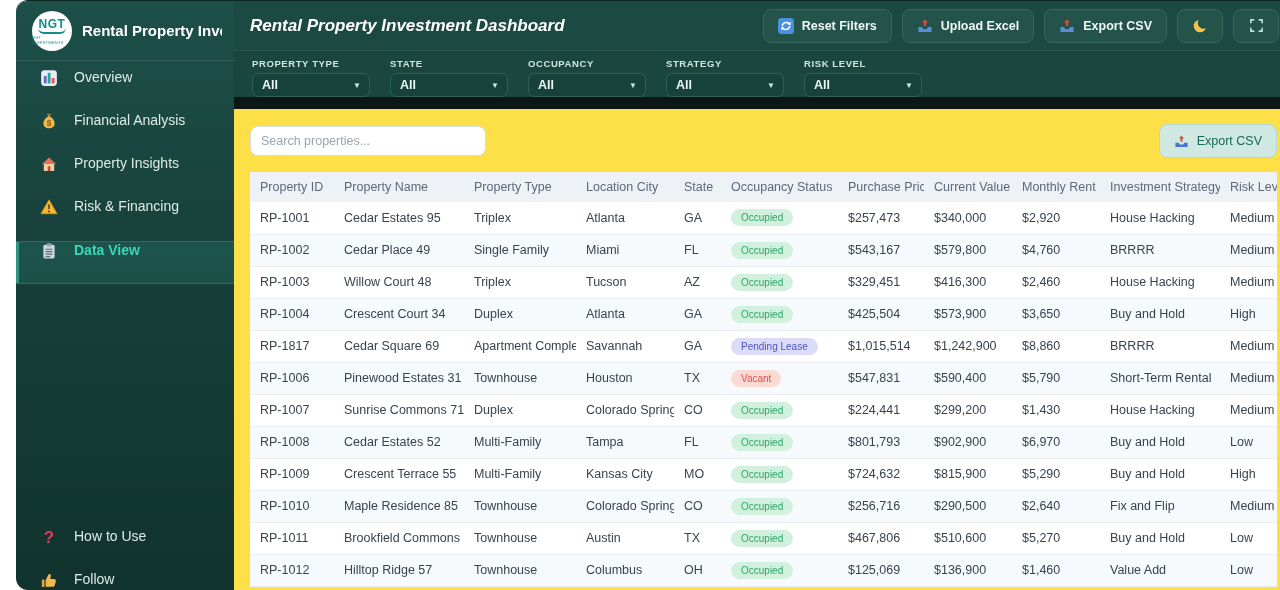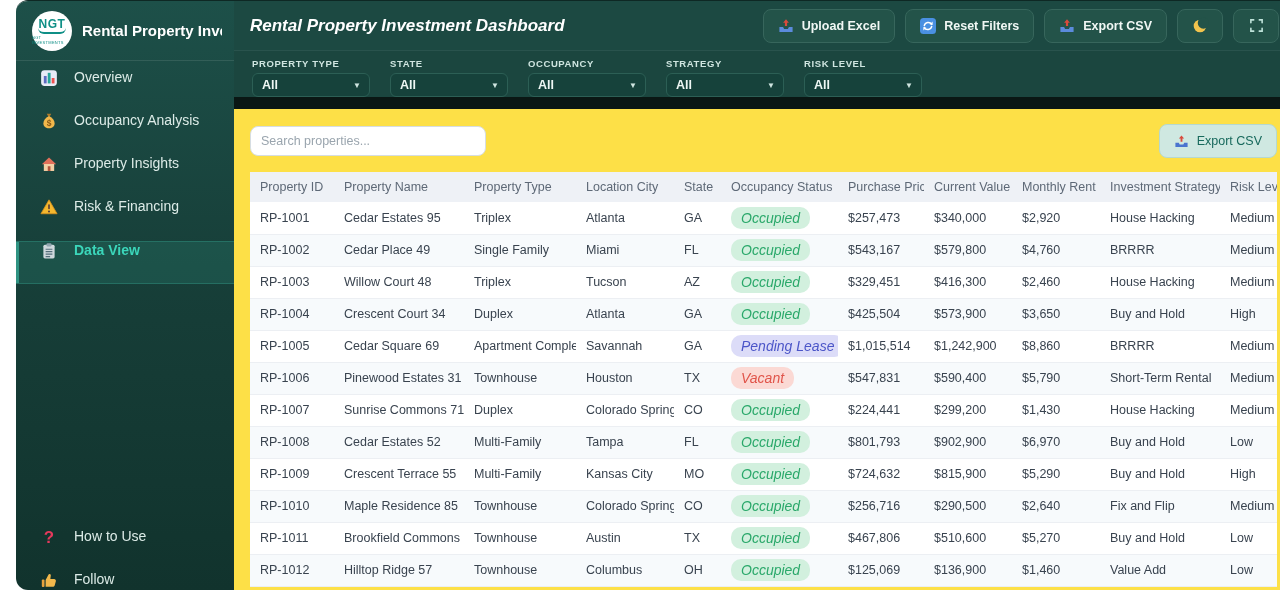--- a/index.html
+++ b/index.html
@@ -68,21 +68,21 @@
 
   table { width:100%; border-collapse:collapse; table-layout:fixed; background:#ffffff; }
   col.c0{width:84px} col.c1{width:130px} col.c2{width:112px} col.c3{width:98px}
   col.c4{width:47px} col.c5{width:117px} col.c6{width:86px} col.c7{width:88px}
   col.c8{width:88px} col.c9{width:120px}
   thead th { background:#eef1f6; color:#5e6977; font-size:12.5px; font-weight:normal;
     text-align:left; height:30px; padding:0 6px 0 10px; white-space:nowrap; overflow:hidden; }
   tbody td { height:32px; font-size:12.5px; color:#39434f; padding:0 6px 0 10px;
     border-bottom:1px solid #eceff3; white-space:nowrap; overflow:hidden; background:#ffffff; }
   tbody tr:nth-child(even) td { background:#f7fafc; }
-  .pill { display:inline-block; padding:3px 10px; border-radius:10px; font-size:14px;font-style:italic; }
+  .pill { display:inline-block; padding:3px 10px; border-radius:10px; font-size:10px; }
 </style>
 </head>
 <body>
 
 <div class="app">
 
   <div class="sidebar">
     <div class="logo-row">
       <div class="logo-circle">
         <span class="logo-txt">NGT</span>
@@ -103,21 +103,21 @@
           <span>Overview</span>
         </div>
         <div class="nav-item">
           <span class="ico">
             <svg width="18" height="18" viewBox="0 0 16 16">
               <path d="M6 1.6h4L8.6 4H7.4z" fill="#b07b2a"></path>
               <path d="M8 3.6c-3.2 1.5-5 3.9-5 6.6 0 2.6 2.2 4.2 5 4.2s5-1.6 5-4.2c0-2.7-1.8-5.1-5-6.6z" fill="#f2b84b"></path>
               <text x="8" y="12" font-size="7.5" font-weight="bold" fill="#8a5a17" text-anchor="middle">$</text>
             </svg>
           </span>
-          <span>Occupancy Analysis</span>
+          <span>Financial Analysis</span>
         </div>
         <div class="nav-item">
           <span class="ico">
             <svg width="18" height="18" viewBox="0 0 16 16">
               <path d="M1.6 8.2 8 2.2l6.4 6z" fill="#e1705a"></path>
               <rect x="3.4" y="8" width="9.2" height="6.2" fill="#f3cfa4"></rect>
               <rect x="6.9" y="10" width="2.4" height="4.2" fill="#b3543c"></rect>
             </svg>
           </span>
           <span>Property Insights</span>
@@ -163,48 +163,48 @@
         </div>
       </div>
   </div>
 
   <div class="main">
 
     <div class="topbar">
       <div class="page-title">Rental Property Investment Dashboard</div>
       <div class="topbar-actions">
         <span style="display:flex;gap:10px;">
-            <button class="hdr-btn">
-              <span class="ico">
-                <svg width="16" height="16" viewBox="0 0 16 16">
-                  <path d="M8 1.2l2.9 3.5H9.1V8H6.9V4.7H5.1z" fill="#d94b3c"></path>
-                  <path d="M1.4 9h3.7l1 2h3.8l1-2h3.7v5H1.4z" fill="#5b8bdc"></path>
-                </svg>
-              </span>
-              <span>Upload Excel</span>
-            </button>
             <button class="hdr-btn">
               <span class="ico">
                 <svg width="16" height="16" viewBox="0 0 16 16">
                   <rect width="16" height="16" rx="3.5" fill="#4a90e2"></rect>
                   <path d="M11.8 6.4A4.1 4.1 0 004.3 7.6" stroke="#fff" stroke-width="1.5" fill="none" stroke-linecap="round"></path>
                   <path d="M12.6 3.6v3h-3z" fill="#fff"></path>
                   <path d="M4.2 9.6a4.1 4.1 0 007.5-1.2" stroke="#fff" stroke-width="1.5" fill="none" stroke-linecap="round"></path>
                   <path d="M3.4 12.4v-3h3z" fill="#fff"></path>
                 </svg>
               </span>
               <span>Reset Filters</span>
             </button>
             <button class="hdr-btn">
               <span class="ico">
                 <svg width="16" height="16" viewBox="0 0 16 16">
                   <path d="M8 1.2l2.9 3.5H9.1V8H6.9V4.7H5.1z" fill="#d94b3c"></path>
                   <path d="M1.4 9h3.7l1 2h3.8l1-2h3.7v5H1.4z" fill="#5b8bdc"></path>
                 </svg>
               </span>
+              <span>Upload Excel</span>
+            </button>
+            <button class="hdr-btn">
+              <span class="ico">
+                <svg width="16" height="16" viewBox="0 0 16 16">
+                  <path d="M8 1.2l2.9 3.5H9.1V8H6.9V4.7H5.1z" fill="#d94b3c"></path>
+                  <path d="M1.4 9h3.7l1 2h3.8l1-2h3.7v5H1.4z" fill="#5b8bdc"></path>
+                </svg>
+              </span>
               <span>Export CSV</span>
             </button>
           </span>
         <button class="hdr-btn icon-btn">
           <span class="ico">
             <svg width="18" height="18" viewBox="0 0 16 16">
                 <circle cx="8" cy="8" r="5.6" fill="#f2c44d"></circle>
                 <circle cx="11" cy="5.4" r="5" fill="#235349"></circle>
               </svg>
           </span>
@@ -352,21 +352,21 @@
               <td>Atlanta</td>
               <td>GA</td>
               <td><span class="pill" style="background: rgb(210, 240, 222); color: rgb(42, 168, 106);">Occupied</span></td>
               <td>$425,504</td>
               <td>$573,900</td>
               <td>$3,650</td>
               <td>Buy and Hold</td>
               <td>High</td>
             </tr>
             <tr>
-              <td>RP-1005</td>
+              <td>RP-1817</td>
               <td>Cedar Square 69</td>
               <td>Apartment Complex</td>
               <td>Savannah</td>
               <td>GA</td>
               <td><span class="pill" style="background: rgb(220, 220, 248); color: rgb(75, 85, 200);">Pending Lease</span></td>
               <td>$1,015,514</td>
               <td>$1,242,900</td>
               <td>$8,860</td>
               <td>BRRRR</td>
               <td>Medium</td>

